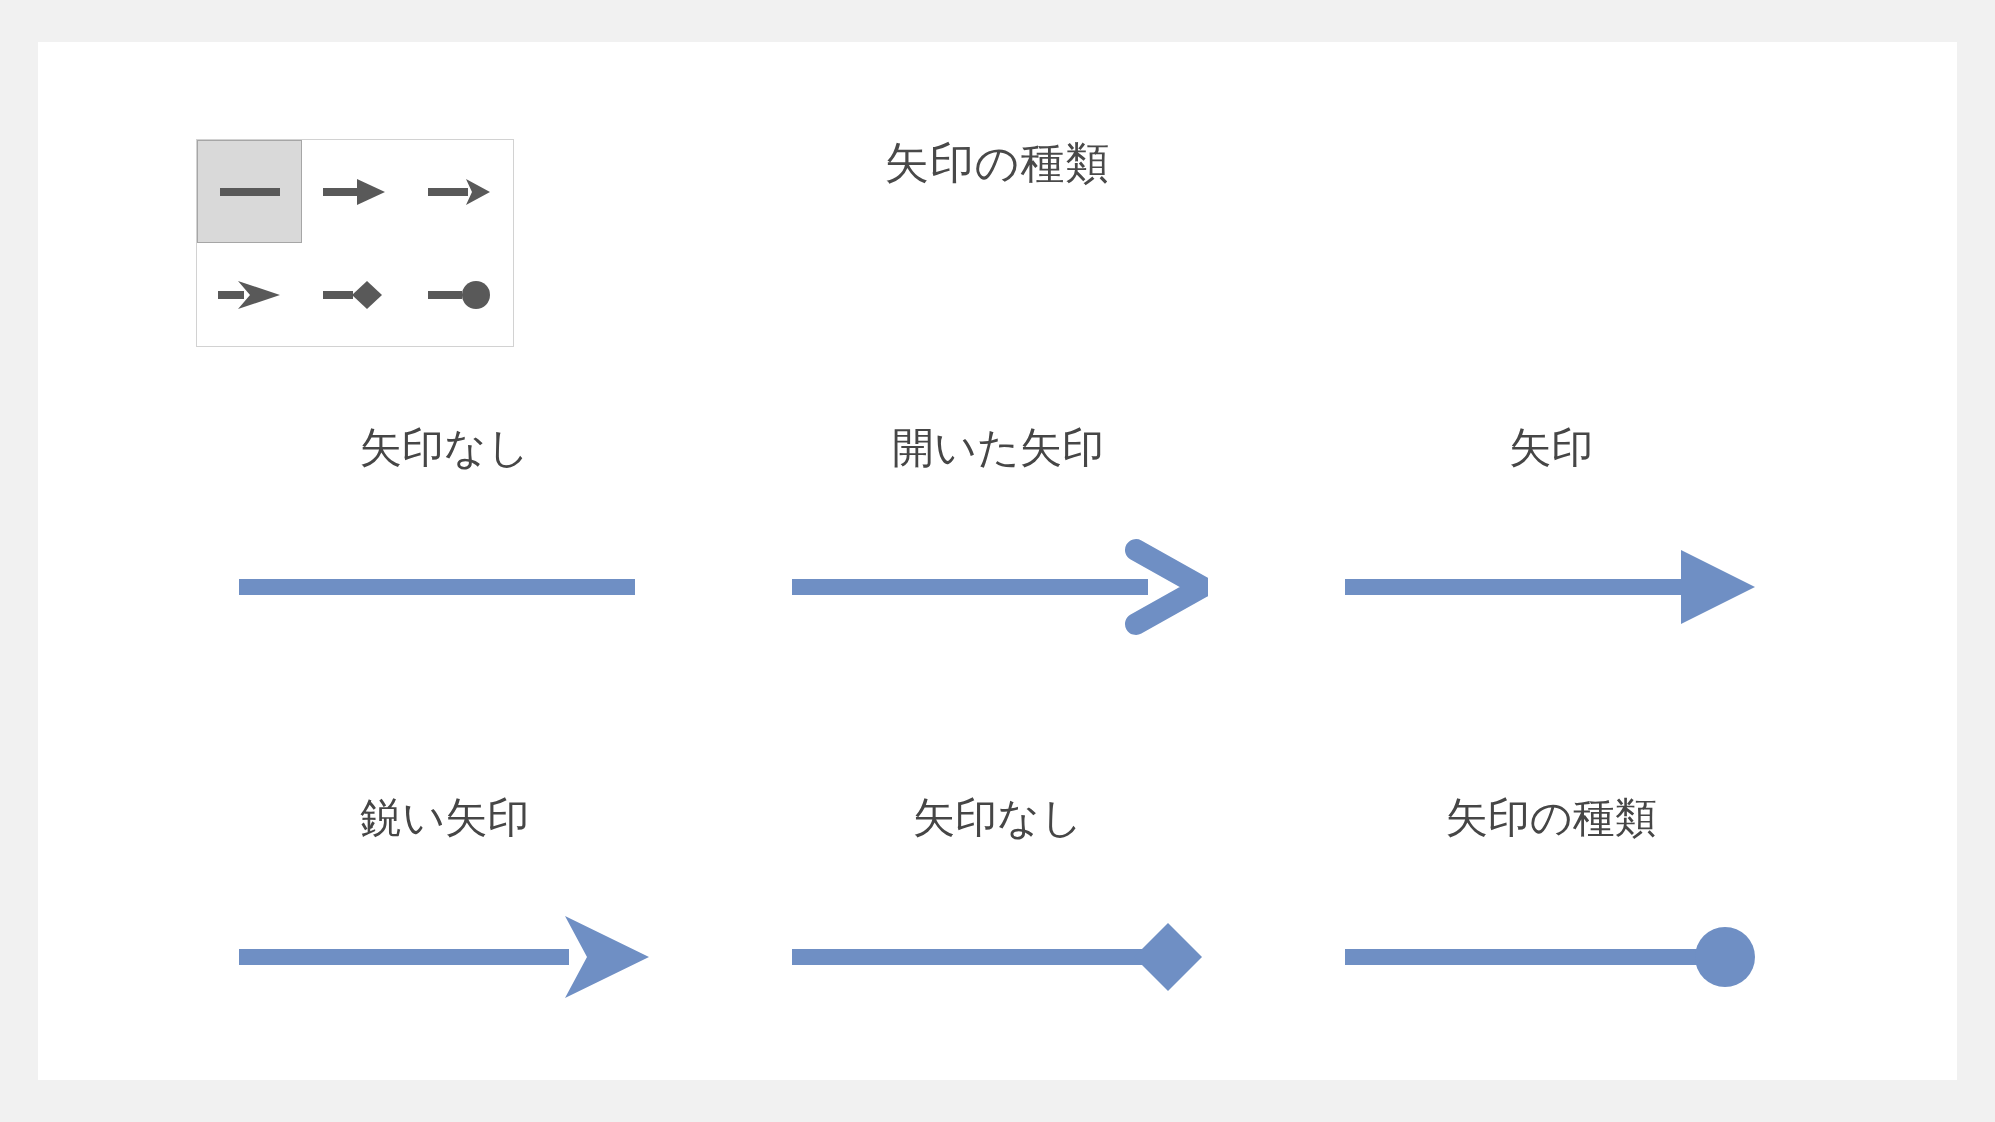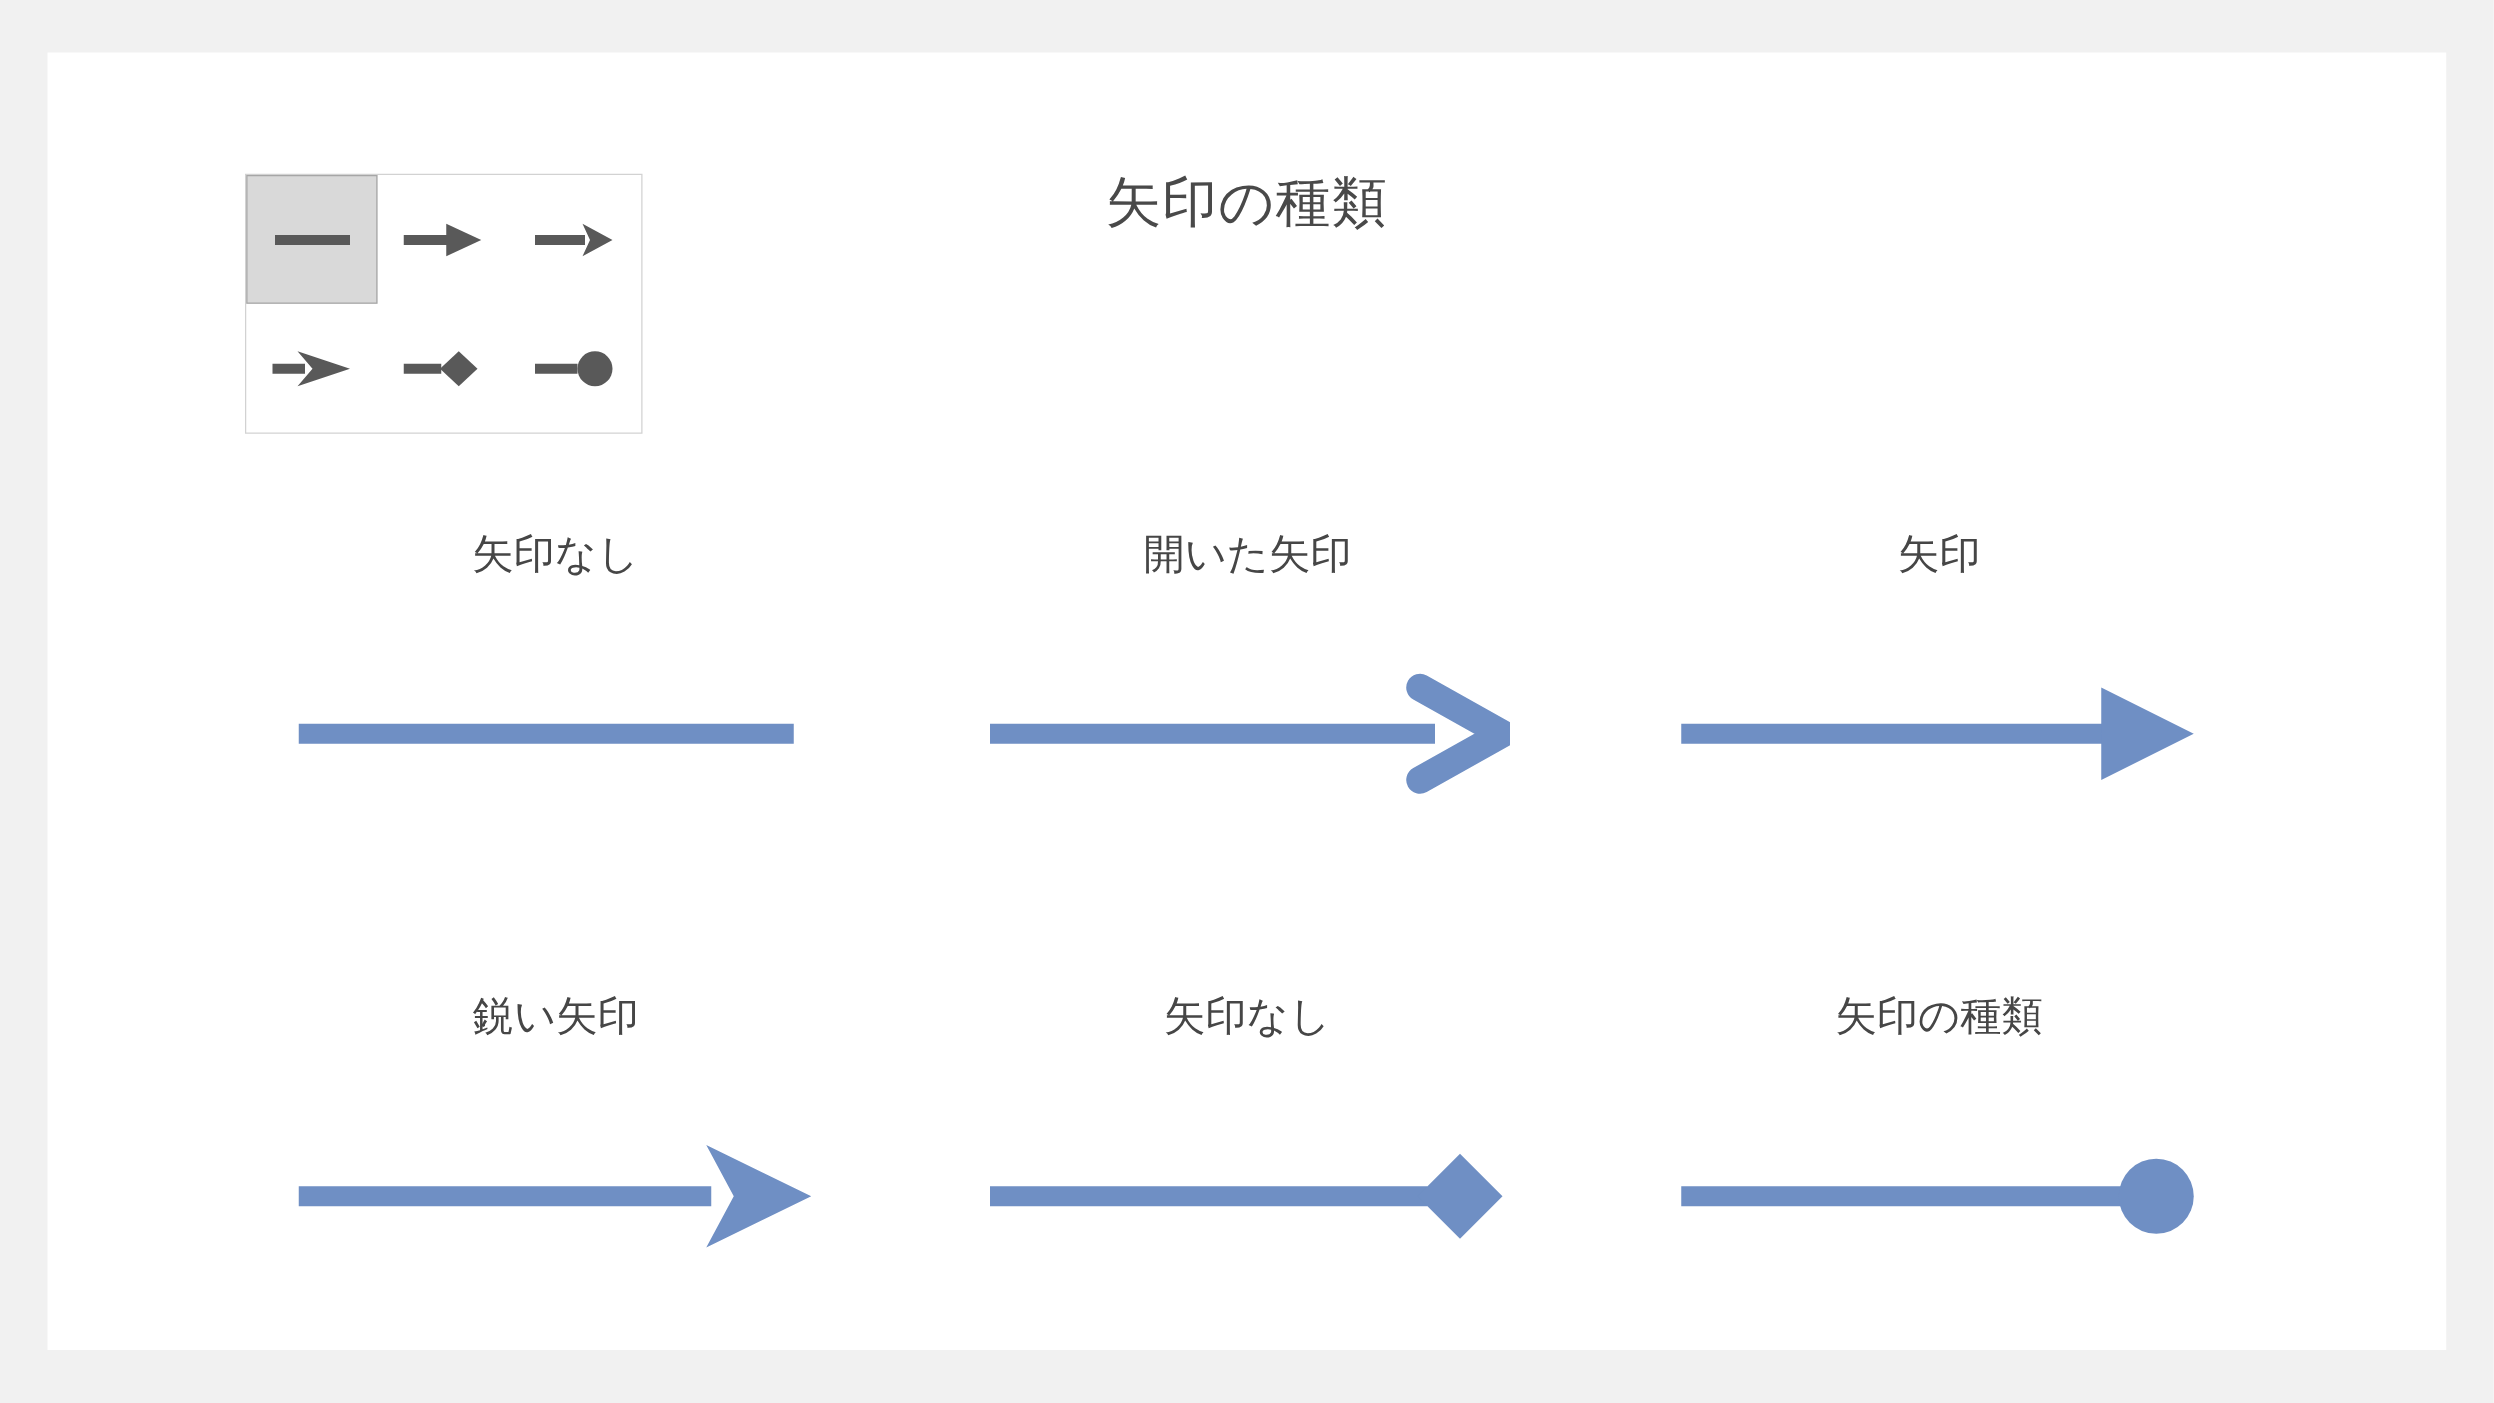--- a/index.html
+++ b/index.html
@@ -78,21 +78,21 @@
   }
   .sample {
     position: relative;
   }
   .sample-label {
     position: absolute;
     left: 0;
     top: 0;
     width: 100%;
     text-align: center;
-    font-size: 33px;
+    font-size: 42px;
     line-height: 1.25;
     color: #464646;
     white-space: nowrap;
   }
   .sample-art {
     position: absolute;
     left: 50%;
     transform: translateX(-50%);
     top: 110px;
     width: 420px;

